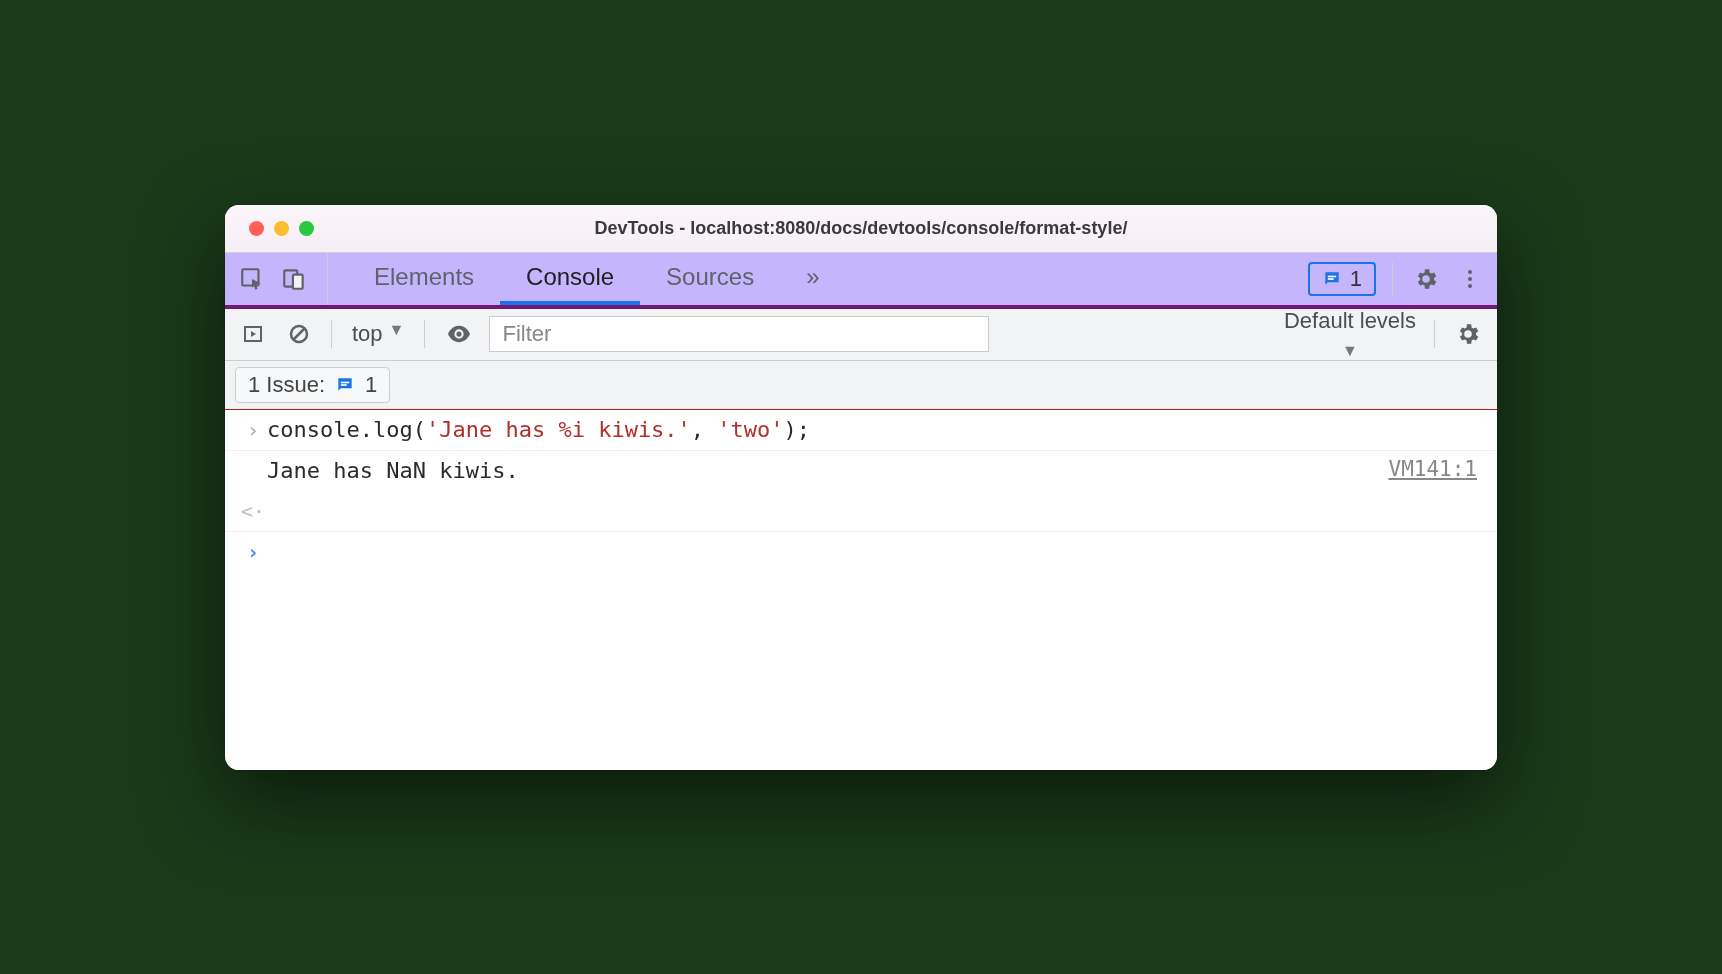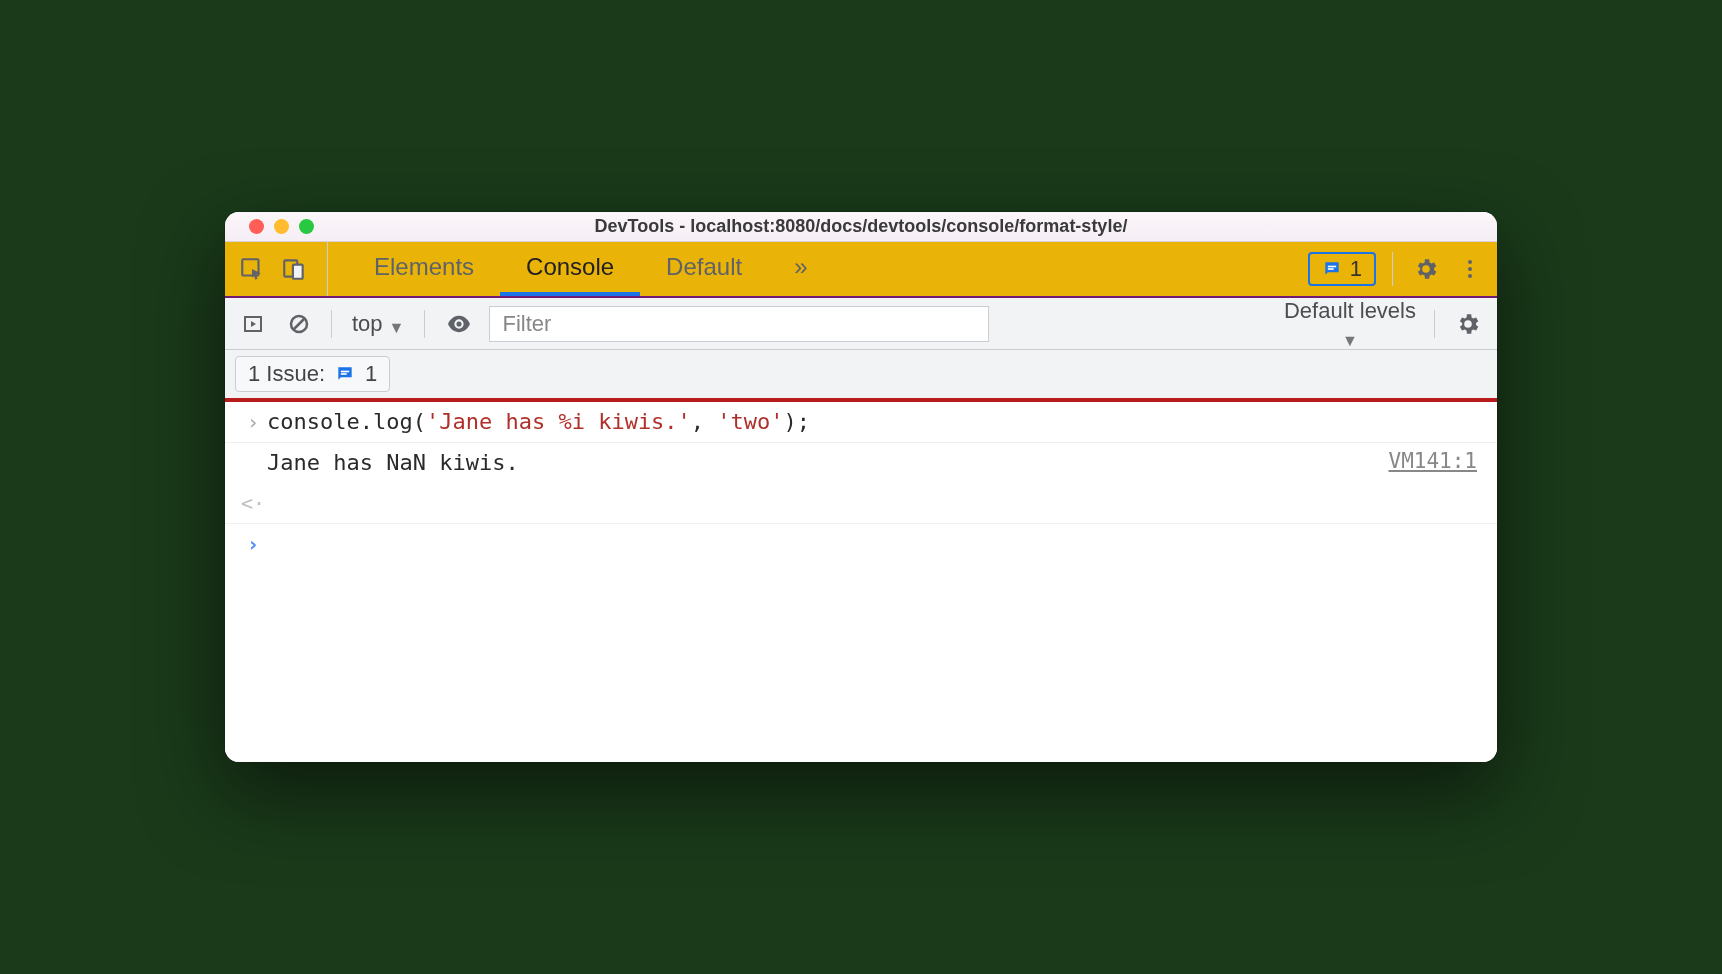--- a/index.html
+++ b/index.html
@@ -13,21 +13,21 @@
     padding: 40px;
   }
   .window {
     width: 1272px;
     background: #fff;
     border-radius: 14px;
     box-shadow: 0 30px 80px rgba(0,0,0,0.55), 0 0 0 1px rgba(0,0,0,0.1);
     overflow: hidden;
   }
   .titlebar {
-    height: 30px;
+    height: 48px;
     background: linear-gradient(#fbf6fa,#f6eef5);
     border-bottom: 1px solid #d8d0d7;
     display: flex;
     align-items: center;
     padding: 0 24px;
     position: relative;
   }
   .traffic { display: flex; gap: 10px; }
   .dot { width: 15px; height: 15px; border-radius: 50%; }
   .dot.red { background:#ff5f57; }
@@ -35,22 +35,22 @@
   .dot.green { background:#28c840; }
   .title {
     position: absolute; left: 0; right: 0;
     text-align: center;
     font-size: 18px; font-weight: 600; color: #3a3a3a;
     pointer-events: none;
   }
 
   .tabbar {
     height: 56px;
-    background: #eab308;
-    border-bottom: 2px solid #701a75;
+    background: #c4b5fd;
+    border-bottom: 4px solid #701a75;
     display: flex;
     align-items: stretch;
     padding: 0 10px;
   }
   .tb-left { display:flex; align-items:center; gap: 8px; padding-right: 16px; border-right: 1px solid #cacdd1; }
   .icon-btn {
     width: 34px; height: 34px; display:flex; align-items:center; justify-content:center;
     color:#5f6368; border-radius:4px;
   }
   .tabs { display:flex; align-items:stretch; gap: 0; padding-left: 20px; flex:1; }
@@ -68,31 +68,31 @@
   }
   .chat-icon { color:#1a73e8; display:flex; }
   .vsep { width:1px; height:34px; background:#cacdd1; margin: 0 6px; }
 
   .toolbar {
     height: 52px; background:#f1f3f4; border-bottom:1px solid #cacdd1;
     display:flex; align-items:center; padding: 0 10px; gap: 10px;
   }
   .toolbar .icon-btn { width: auto; height: auto; padding: 0 6px; }
   .sep { width:1px; height:28px; background:#cacdd1; margin:0 4px; }
-  .ctx { display:flex; align-items:flex-end; gap:6px; font-size:22px; color:#4b4d50; padding:0 6px; }
+  .ctx { display:flex; align-items:flex-start; gap:6px; font-size:22px; color:#4b4d50; padding:0 6px; }
   .dropdown-triangle { font-size:16px; color:#777; }
   .filter-input {
     flex: 0 0 500px; height: 36px; border:1px solid #cacdd1; background:#fff;
     font-size: 22px; padding: 12px 12px; color:#444;
   }
   .filter-input::placeholder { color:#888; }
   .levels { display:flex; align-items:center; gap:8px; font-size:22px; color:#4b4d50; margin-left:auto; padding:0 4px;flex-direction:column; }
 
   .issuesrow {
-    background:#f1f3f4; border-bottom:4px solid #b91c1c;
+    background:#f1f3f4; border-bottom:1px solid #b91c1c;
     padding: 6px 10px;
   }
   .issue-chip {
     display:inline-flex; align-items:center; gap:10px;
     border:1px solid #cacdd1; background:#f7f8f9; border-radius:4px;
     padding: 4px 12px; font-size:22px; color:#444;
   }
 
   .console-body { background:#fff; min-height: 360px; font-family: Menlo, Consolas, monospace; font-size:22px; }
   .row { display:flex; align-items:flex-start; padding: 6px 14px; border-bottom:1px solid #f0f0f0; }
@@ -133,21 +133,21 @@
       <div class="icon-btn">
         <svg width="26" height="26" viewBox="0 0 24 24" fill="none" stroke="#5f6368" stroke-width="2">
           <rect x="3" y="4" width="12" height="15" rx="1"></rect>
           <rect x="11" y="8" width="9" height="13" rx="1" fill="#f1f3f4"></rect>
         </svg>
       </div>
     </div>
     <div class="tabs">
       <div class="tab">Elements</div>
       <div class="tab active">Console</div>
-      <div class="tab">Default</div>
+      <div class="tab">Sources</div>
       <div class="tab">
         <span>»</span>
       </div>
     </div>
     <div class="tb-right">
       <div class="issues-badge">
         <span class="chat-icon">
           <svg width="20" height="20" viewBox="0 0 24 24">
               <path fill="#1a73e8" d="M4 4h16v12H7l-3 3z"></path>
               <rect x="7" y="8" width="10" height="2" fill="#fff"></rect>

